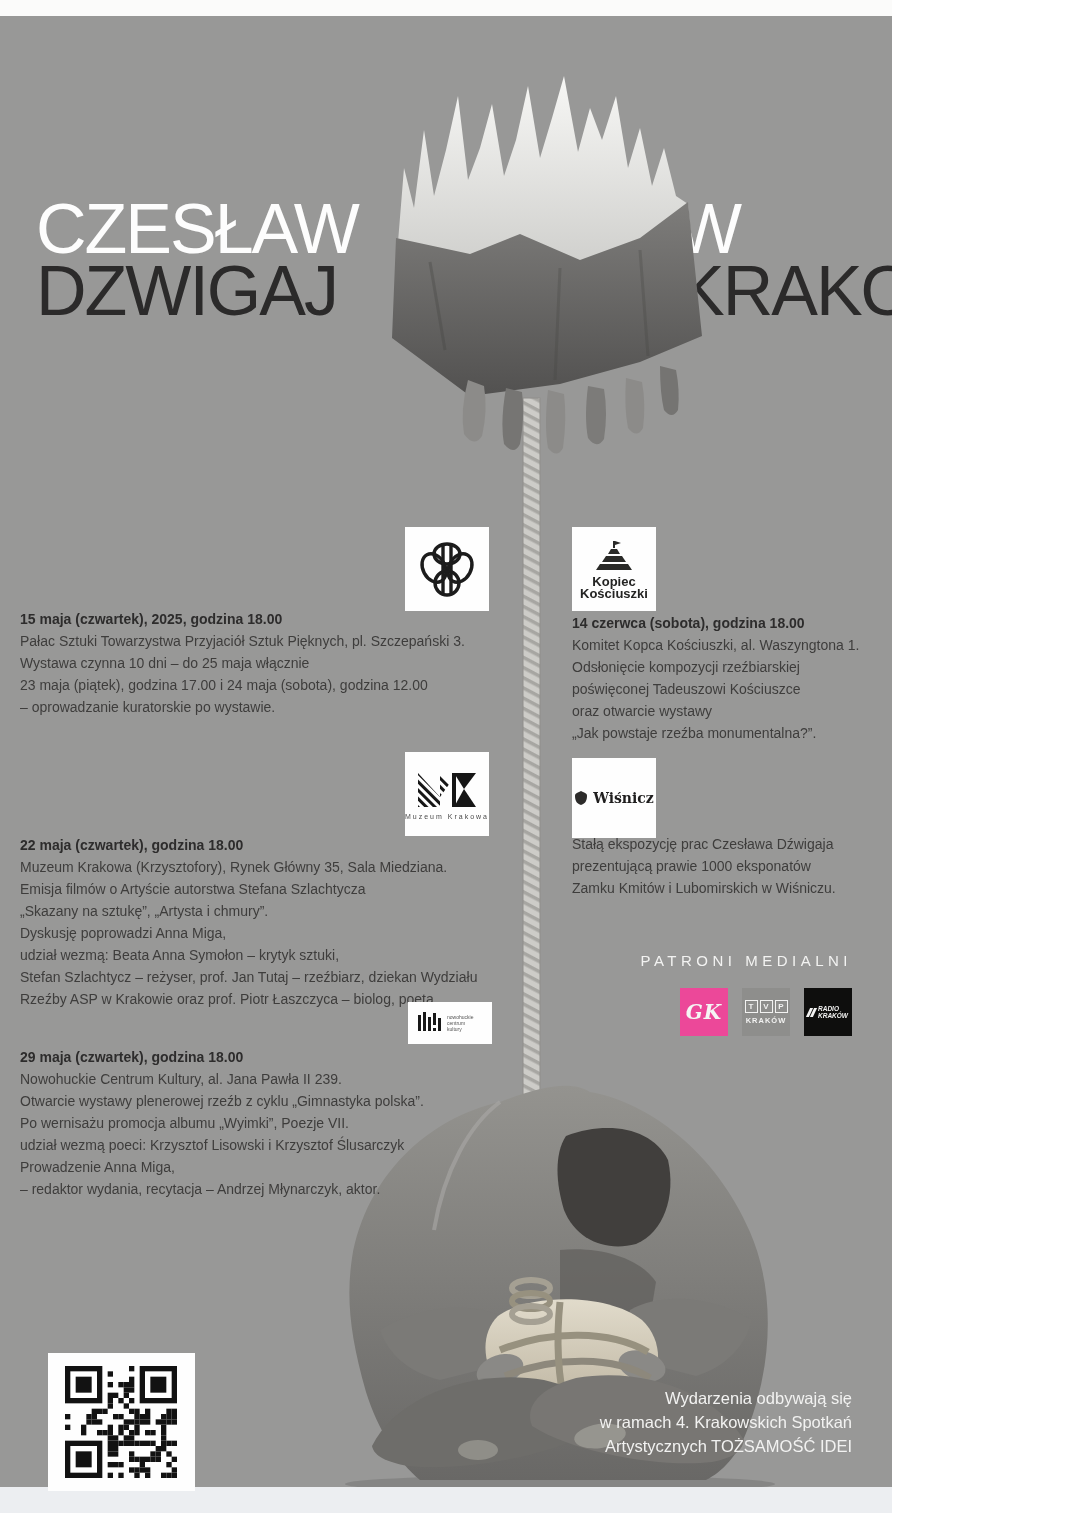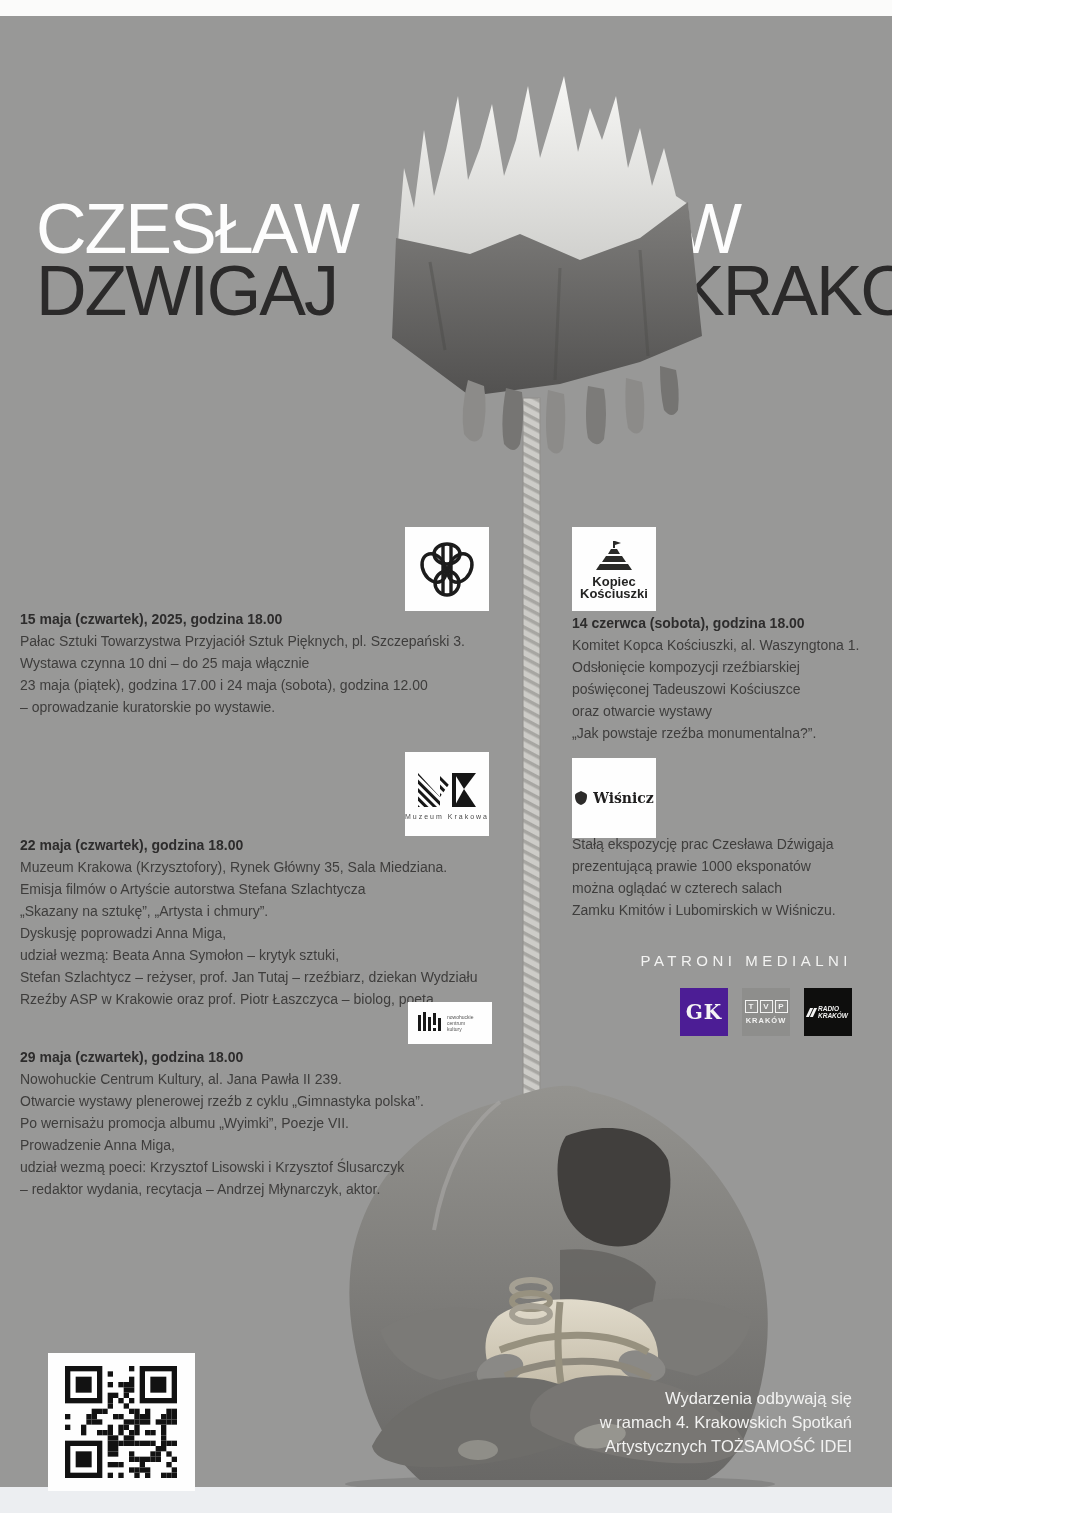--- a/index.html
+++ b/index.html
@@ -32,21 +32,21 @@
   .mk-cap{font-size:7px;color:#4a4a4a;letter-spacing:2px;margin-top:4px;white-space:nowrap;}
   .wisnicz-row{display:flex;align-items:flex-start;gap:5px;}
   .wisnicz-name{font-family:"DejaVu Serif",serif;font-weight:700;font-size:14px;color:#1f1e1e;}
   .nck-row{display:flex;align-items:center;gap:4px;}
   .nck-cap{font-size:5px;color:#555;line-height:6px;width:36px;}
 
   
   .patron-label{right:40px;top:952px;z-index:3;color:#f3f3f2;font-size:15px;letter-spacing:4.5px;font-weight:400;}
   .patron-row{right:40px;top:988px;z-index:3;display:flex;gap:14px;}
   .psq{width:48px;height:48px;display:flex;flex-direction:column;align-items:center;justify-content:center;}
-  .psq-gk{background:#4c1d95;color:#f5f5f4;font-family:"DejaVu Serif",serif;font-weight:700;font-size:20px;letter-spacing:1px;}
+  .psq-gk{background:#ec4899;color:#f5f5f4;font-family:"DejaVu Serif",serif;font-weight:700;font-size:20px;letter-spacing:1px;font-style:italic;}
   .psq-tvp{background:#8e8e8c;}
   .tvp-letters{display:flex;gap:2px;}
   .tvp-letters span{display:block;width:11px;height:11px;border:1px solid #f2f2f1;color:#f2f2f1;
      font-size:8px;font-weight:700;line-height:11px;text-align:center;}
   .tvp-sub{color:#f2f2f1;font-size:7.5px;font-weight:700;letter-spacing:1px;margin-top:3px;}
   .psq-radio{background:#0e0e0d;}
   .radio-inner{display:flex;align-items:center;gap:3px;}
   .radio-mark{display:flex;gap:1px;}
   .radio-mark i{display:block;width:3px;height:9px;background:#f4f4f3;transform:skewX(-25deg);}
   .radio-txt{color:#f4f4f3;font-size:6.5px;font-weight:700;line-height:7px;font-style:italic;}
@@ -220,22 +220,22 @@
         <div>kultury</div>
       </div>
     </div>
   </div>
 
   <div class="abs evblock lcol" style="top:1046px;">
     <div class="ev-date">29 maja (czwartek), godzina 18.00</div>
     <div>Nowohuckie Centrum Kultury, al. Jana Pawła II 239.</div>
     <div>Otwarcie wystawy plenerowej rzeźb z cyklu „Gimnastyka polska”.</div>
     <div>Po wernisażu promocja albumu „Wyimki”, Poezje VII.</div>
+    <div>udział wezmą poeci: Krzysztof Lisowski i Krzysztof Ślusarczyk</div>
     <div>Prowadzenie Anna Miga,</div>
-    <div>udział wezmą poeci: Krzysztof Lisowski i Krzysztof Ślusarczyk</div>
     <div>– redaktor wydania, recytacja – Andrzej Młynarczyk, aktor.</div>
   </div>
 
   <div class="abs tile" style="left:572px;top:527px;width:84px;height:84px;">
     <svg width="40" height="32" viewBox="0 0 40 32">
       <g fill="#2a2a28">
         <polygon points="2,31 38,31 34,25 6,25"></polygon>
         <polygon points="8,23 32,23 28,17 12,17"></polygon>
         <polygon points="14,15 26,15 23,10 17,10"></polygon>
         <rect x="19" y="2" width="2" height="7"></rect>
@@ -262,21 +262,20 @@
       <svg width="14" height="16" viewBox="0 0 14 16">
         <path d="M7,1 C11,3 13,3 13,6 C13,12 10,14 7,15 C4,14 1,12 1,6 C1,3 3,3 7,1 Z" fill="#2c2b2a"></path>
       </svg>
       <span class="wisnicz-name">Wiśnicz</span>
     </div>
   </div>
 
   <div class="abs evblock rcol" style="top:833px;">
     <div>Stałą ekspozycję prac Czesława Dźwigaja</div>
     <div>prezentującą prawie 1000 eksponatów</div>
-    <div>można oglądać w czterech salach</div>
     <div>Zamku Kmitów i Lubomirskich w Wiśniczu.</div>
   </div>
 
   <div class="abs patron-label">PATRONI MEDIALNI</div>
   <div class="abs patron-row">
     <div class="psq psq-gk">
       <span>GK</span>
     </div>
     <div class="psq psq-tvp">
       <div class="tvp-letters">

